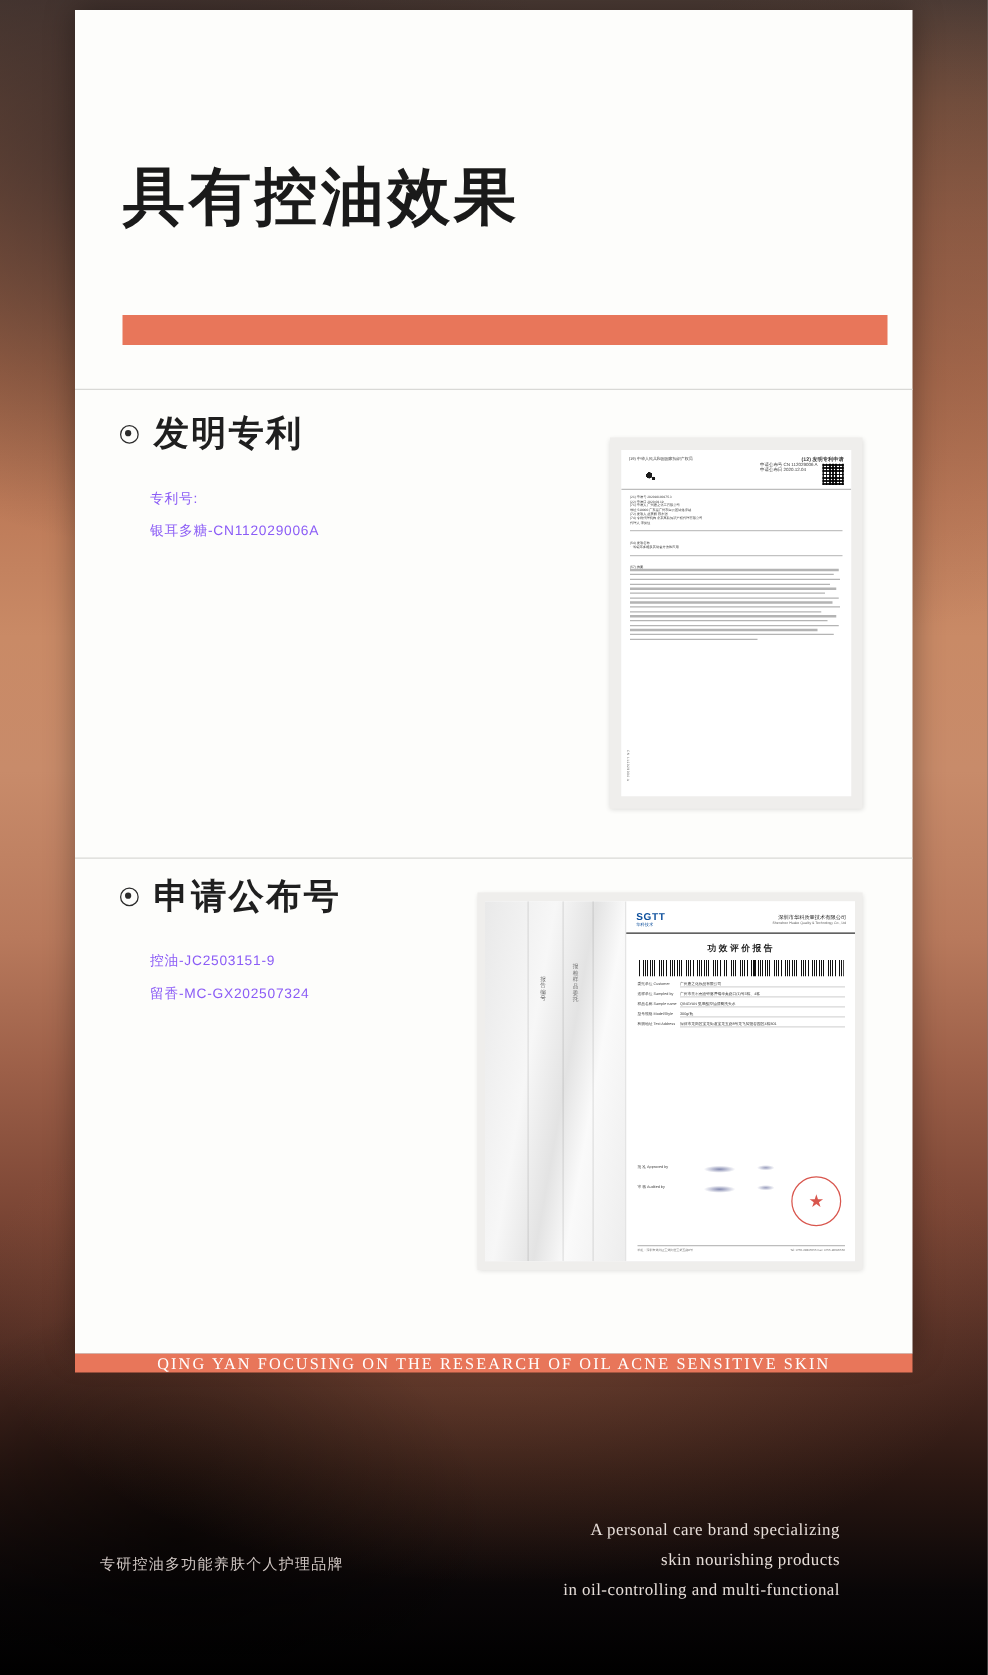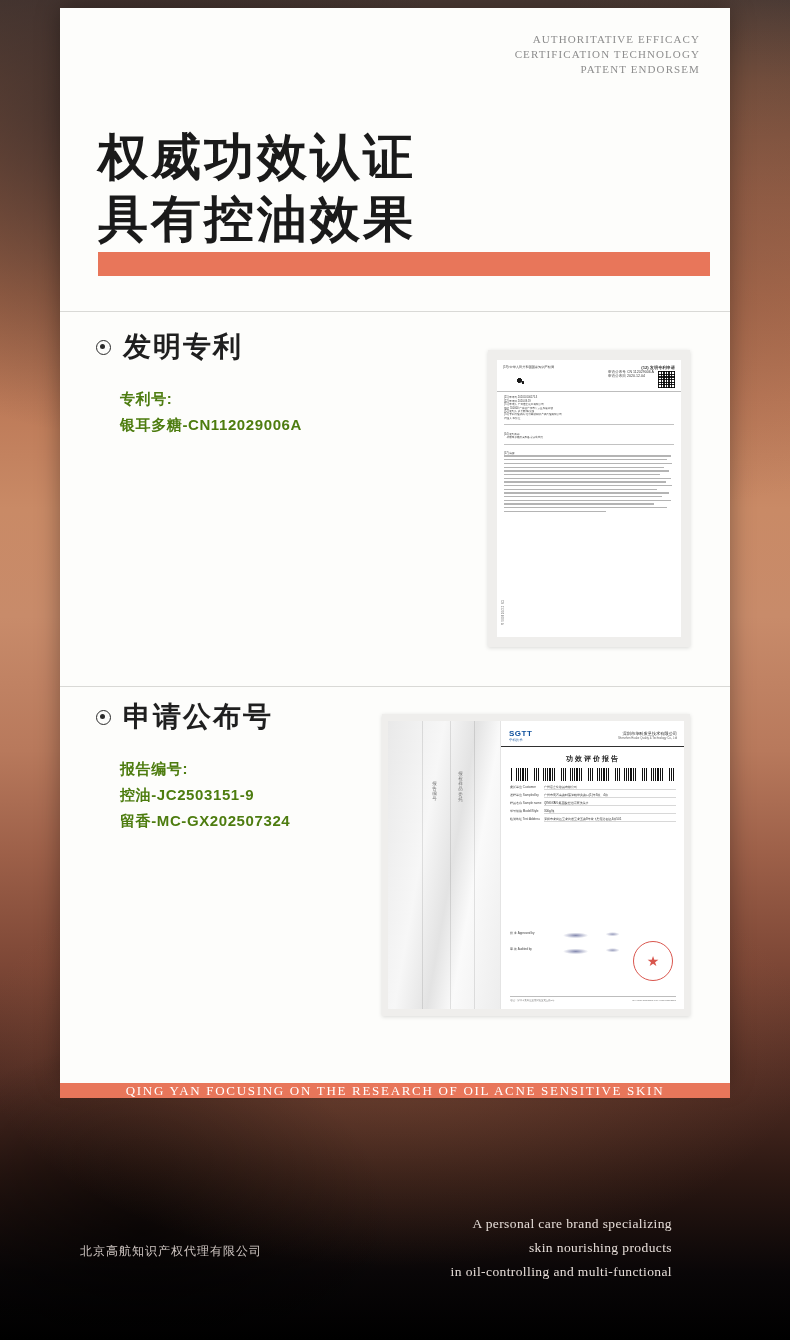--- a/index.html
+++ b/index.html
@@ -142,25 +142,24 @@
     margin: 0;
     font-family: "Liberation Sans", sans-serif;
     font-weight: 700;
     font-size: 28px;
     letter-spacing: 2px;
     color: #1f1f1f;
   }
   .sec-body {
     position: absolute;
     left: 60px;
-    font-size: 15px;
+    font-size: 11px;
     line-height: 26px;
-    color: #4d7c0f;
+    color: #8b5cf6;
     letter-spacing: 0.6px;
-    font-weight: bold;
   }
 
   
   .doc-frame {
     position: absolute;
     background: #efeeec;
     box-shadow: 0 1px 4px rgba(0,0,0,0.14);
   }
   .patent-frame { left: 428px; top: 22px; width: 202px; height: 297px; padding: 0; }
   .patent-page {
@@ -365,29 +364,23 @@
     letter-spacing: 0.4px;
   }
 </style>
 </head>
 <body>
 
 <div id="page">
 
   <div class="card">
 
-    <div class="eyebrow">
-      <div>AUTHORITATIVE EFFICACY</div>
-      <div>CERTIFICATION TECHNOLOGY</div>
-      <div>PATENT ENDORSEM</div>
-    </div>
 
     <div class="headline">
       <div class="bar"></div>
-      <h1>权威功效认证</h1>
       <h1>具有控油效果</h1>
     </div>
 
     <div class="rule-top"></div>
 
     <div class="section" style="top:320px;height:358px;">
       <div class="sec-title">
         <span class="ring-icon"></span>
         <h2>发明专利</h2>
       </div>
@@ -460,21 +453,20 @@
     </div>
 
     <div class="rule-mid"></div>
 
     <div class="section" style="top:690px;height:350px;">
       <div class="sec-title">
         <span class="ring-icon"></span>
         <h2>申请公布号</h2>
       </div>
       <div class="sec-body" style="top:58px;">
-        <div>报告编号:</div>
         <div>控油-JC2503151-9</div>
         <div>留香-MC-GX202507324</div>
       </div>
 
       <div class="doc-frame report-frame">
         <div class="report-inner">
 
           <div class="rp-left-pages">
             <div class="fold" style="left:34px;"></div>
             <div class="fold" style="left:62px;"></div>
@@ -548,21 +540,21 @@
           </div>
 
         </div>
       </div>
     </div>
 
   </div>
 
   <div class="banner">QING YAN FOCUSING ON THE RESEARCH OF OIL ACNE SENSITIVE SKIN</div>
 
-  <div class="footer-cn">北京高航知识产权代理有限公司</div>
+  <div class="footer-cn">专研控油多功能养肤个人护理品牌</div>
 
   <div class="footer-en">
     <div>A personal care brand specializing</div>
     <div>skin nourishing products</div>
     <div>in oil-controlling and multi-functional</div>
   </div>
 
 </div>
 
 </body></html>

